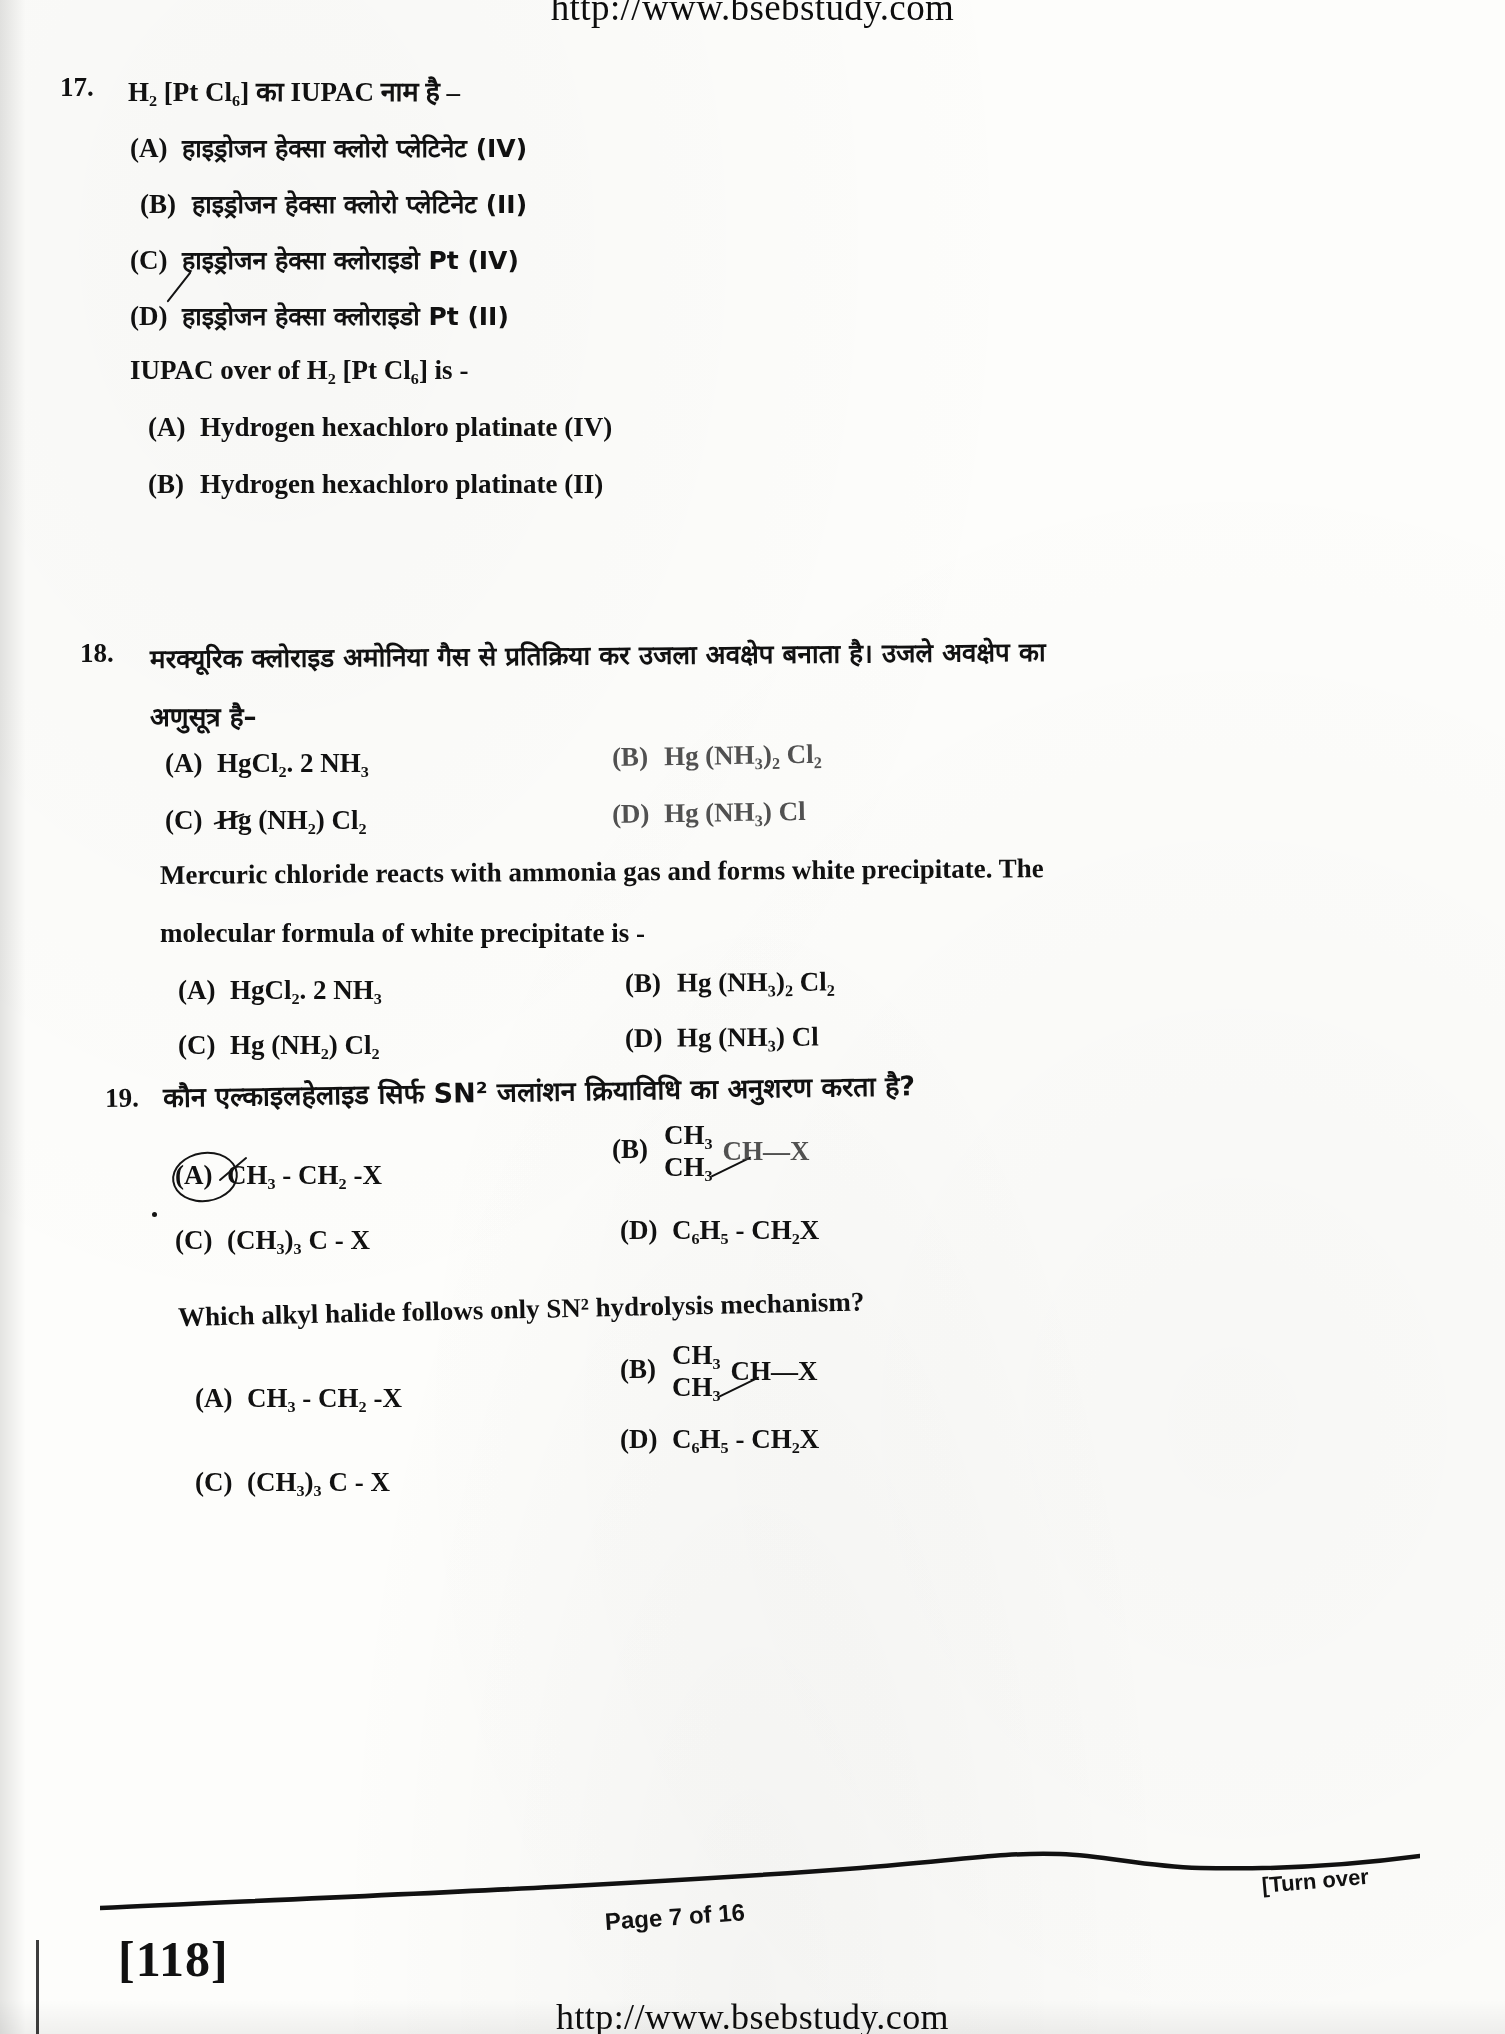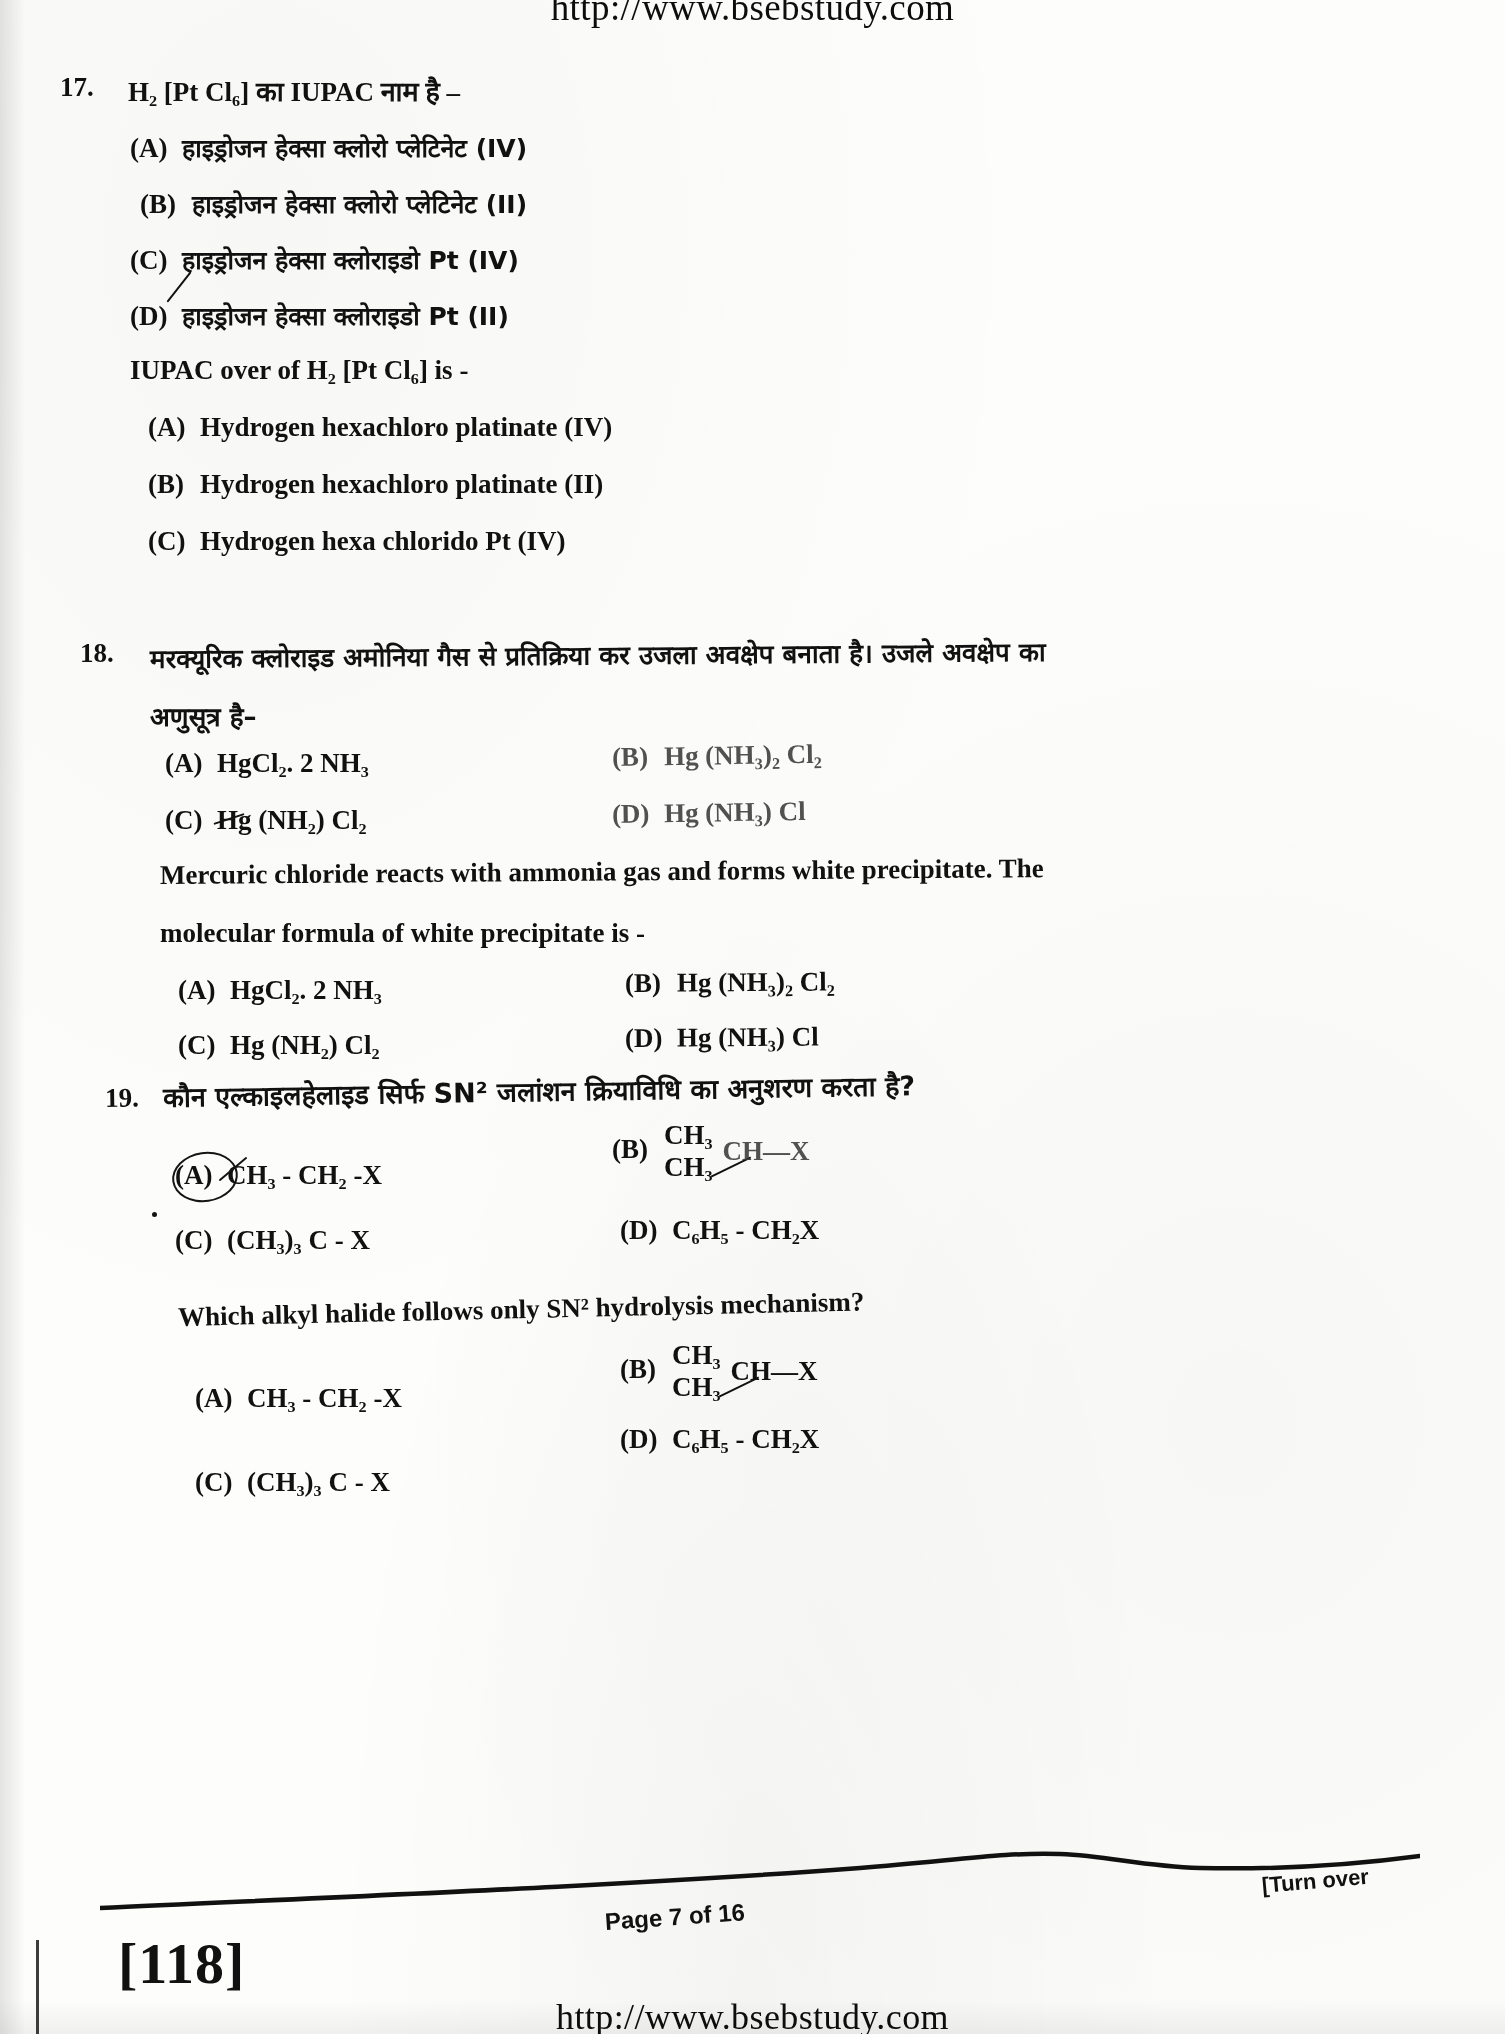--- a/index.html
+++ b/index.html
@@ -163,21 +163,21 @@
     top: 1848px;
     width: 1320px;
     height: 90px;
   }
   .bracket-code {
     position: absolute;
     left: 118px;
     top: 1930px;
     font-family: "Liberation Serif", serif;
     font-weight: 700;
-    font-size: 58px;
+    font-size: 50px;
     letter-spacing: 1px;
   }
   .page-of {
     position: absolute;
     left: 605px;
     top: 1908px;
     font-family: "Liberation Sans", sans-serif;
     font-weight: 700;
     font-size: 24px;
     transform: rotate(-4deg);
@@ -234,23 +234,20 @@
   <div class="line eng" style="left:130px; top:355px;">IUPAC over of H₂ [Pt Cl₆] is -</div>
 
   <div class="line eng" style="left:148px; top:412px;">
     <span class="opt-tag">(A)</span><span>Hydrogen hexachloro platinate (IV)</span>
   </div>
 
   <div class="line eng" style="left:148px; top:469px;">
     <span class="opt-tag">(B)</span><span>Hydrogen hexachloro platinate (II)</span>
   </div>
 
-  <div class="line eng" style="left:148px; top:526px;">
-    <span class="opt-tag">(C)</span><span>Hydrogen hexa chlorido Pt (IV)</span>
-  </div>
 
 
   <div class="qnum" style="left:80px; top:638px;">18.</div>
 
   <div class="line hindi skew-a" style="left:150px; top:640px; font-size:26px;">
     <span>मरक्यूरिक क्लोराइड अमोनिया गैस से प्रतिक्रिया कर उजला अवक्षेप बनाता है। उजले अवक्षेप का</span>
   </div>
 
   <div class="line hindi" style="left:150px; top:698px; font-size:26px;">अणुसूत्र है–</div>
 

